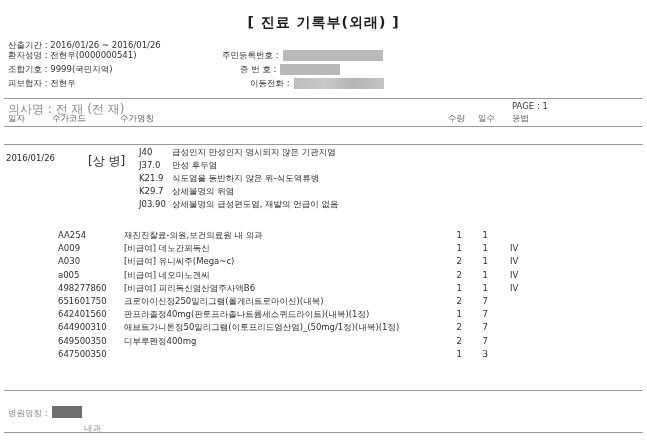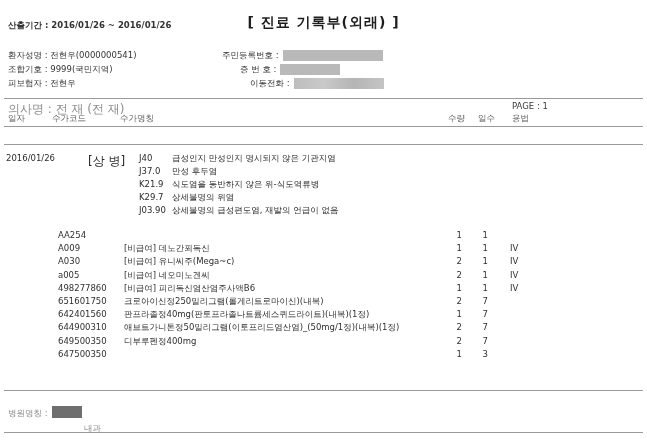--- a/index.html
+++ b/index.html
@@ -30,21 +30,21 @@
     font-weight: bold;
     letter-spacing: 1px;
     color: #1d1d1d;
   }
   .hdr {
     position: absolute;
     font-size: 8.5px;
     color: #333;
     white-space: nowrap;
   }
-  .hdr-left1 { top: 20px; left: 8px; font-weight: bold; }
+  .hdr-left1 { top: 40px; left: 8px; }
   .hdr-left2 { top: 50px; left: 8px; }
   .hdr-left3 { top: 64px; left: 8px; }
   .hdr-left4 { top: 78px; left: 8px; }
 
   .hdr-mid1 { top: 50px; left: 222px; }
   .hdr-mid2 { top: 64px; left: 240px; }
   .hdr-mid3 { top: 78px; left: 250px; }
 
   .redact {
     display: inline-block;
@@ -112,21 +112,21 @@
     color: #2b2b2b;
   }
   .dx-label {
     position: absolute;
     top: 153px;
     left: 88px;
     font-size: 12px;
   }
   .dx-list {
     position: absolute;
-    top: 153px;
+    top: 147px;
     left: 0;
     width: 647px;
   }
   .dx-row {
     position: relative;
     height: 13px;
     font-size: 8.5px;
   }
   .dx-code {
     position: absolute;
@@ -237,20 +237,21 @@
     </div>
     <div class="dx-row">
       <span class="dx-code">J03.90</span>
       <span class="dx-name">상세불명의 급성편도염, 재발의 언급이 없음</span>
     </div>
   </div>
 
   <div class="items">
     <div class="item-row">
       <span class="it-code">AA254</span>
+      <span class="it-name">재진진찰료-의원,보건의료원 내 의과</span>
       <span class="it-qty">1</span>
       <span class="it-days">1</span>
       <span class="it-use"></span>
     </div>
     <div class="item-row">
       <span class="it-code">A009</span>
       <span class="it-name">[비급여] 데노간푀독신</span>
       <span class="it-qty">1</span>
       <span class="it-days">1</span>
       <span class="it-use">IV</span>

